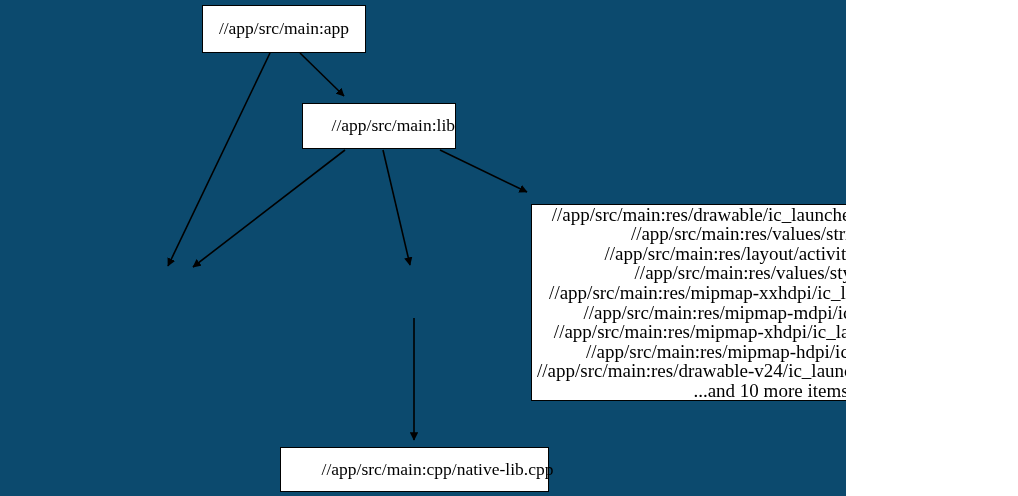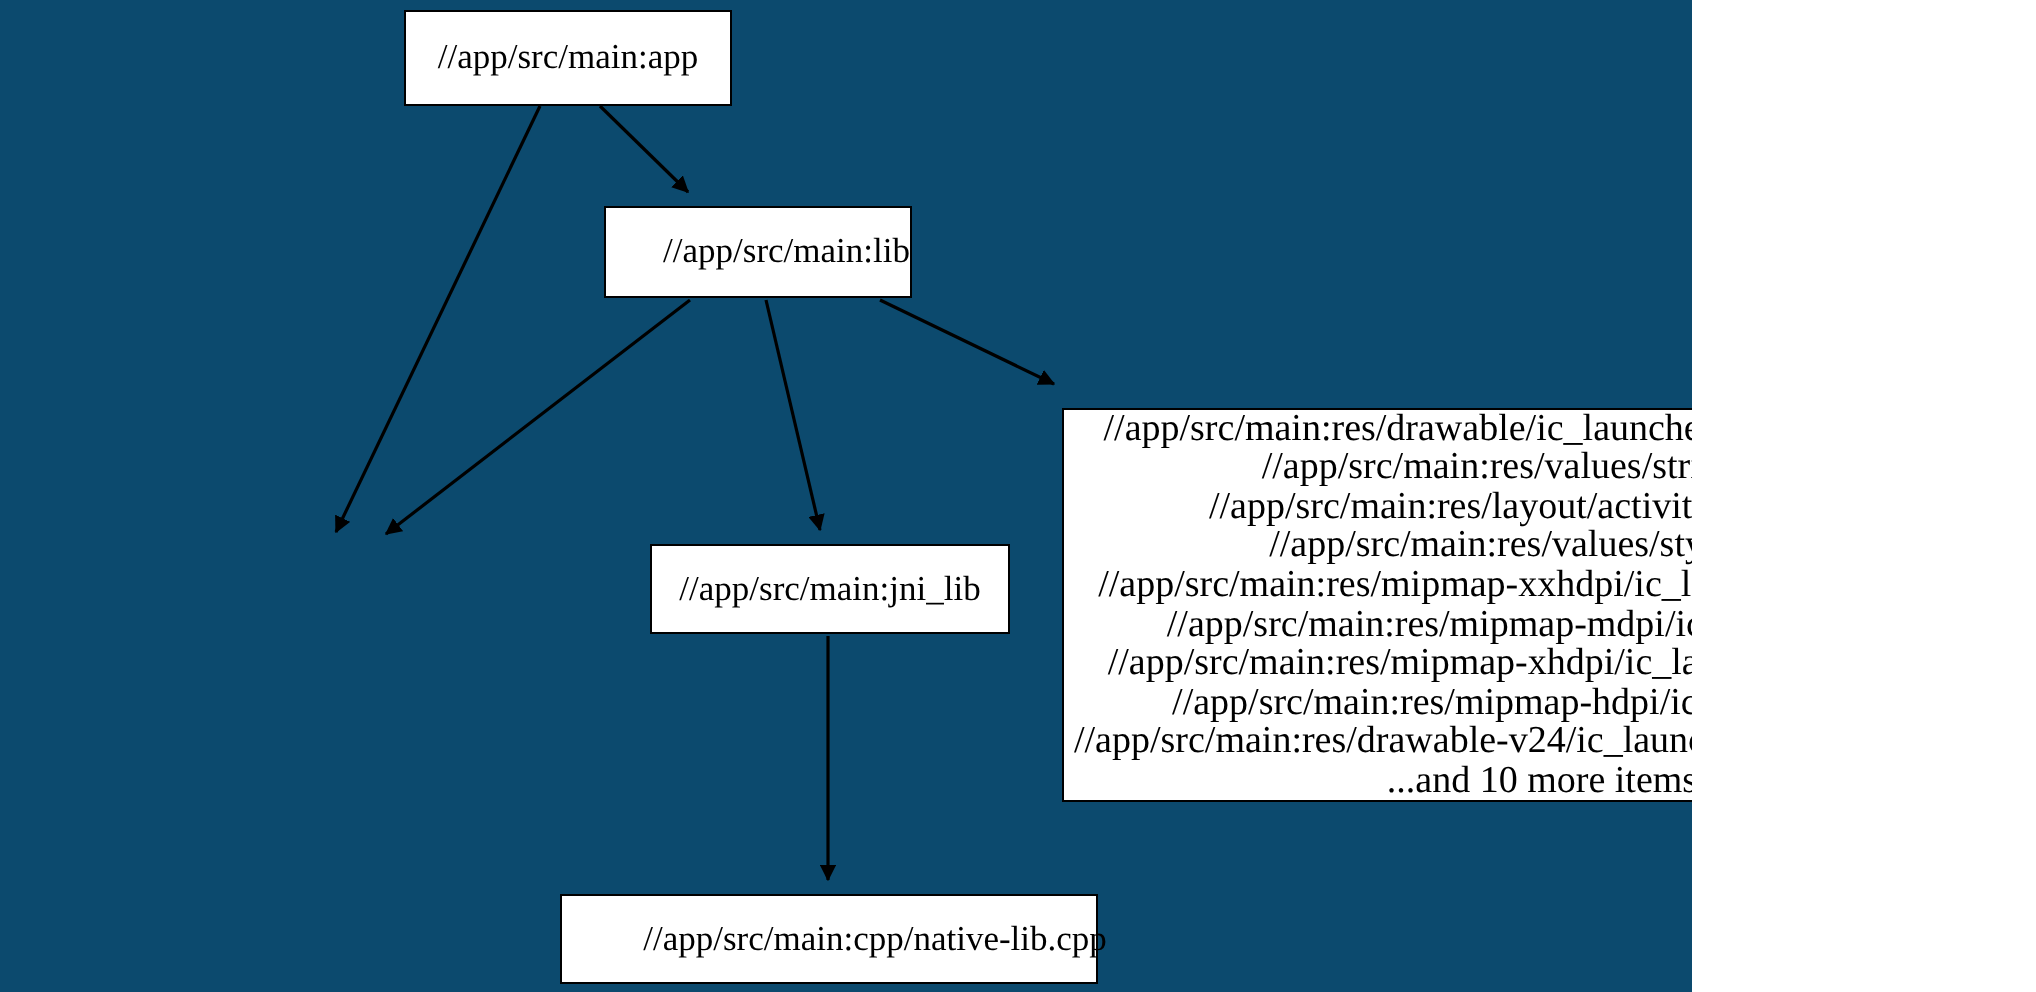--- a/index.html
+++ b/index.html
@@ -83,23 +83,20 @@
 
   <div class="node n-app">
     <span class="node-label">//app/src/main:app</span>
   </div>
 
   <div class="node n-lib">
     <span class="node-label">//app/src/main:lib</span>
   </div>
 
 
-  <div class="node n-jni">
-    <span class="node-label">//app/src/main:jni_lib</span>
-  </div>
 
   <div class="node n-cpp">
     <span class="node-label">//app/src/main:cpp/native-lib.cpp</span>
   </div>
 
   <div class="node n-res">
     <span class="node-label">//app/src/main:res/drawable/ic_launcher_background.xml
 //app/src/main:res/values/strings.xml
 //app/src/main:res/layout/activity_main.xml
 //app/src/main:res/values/styles.xml

